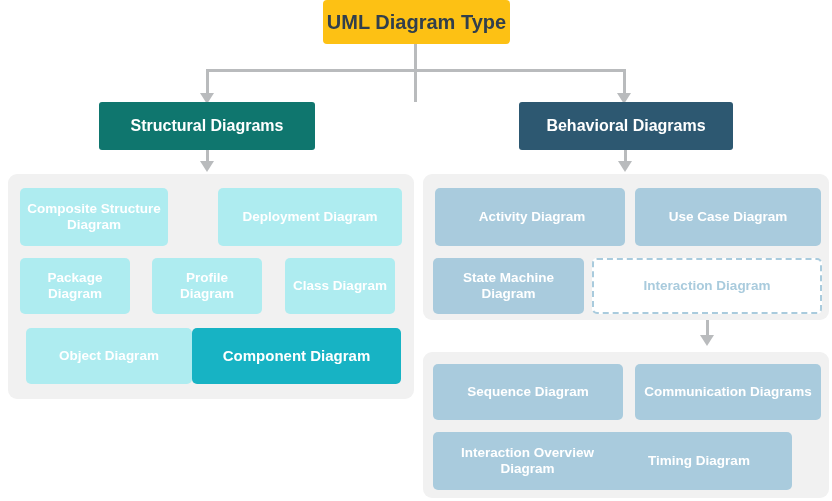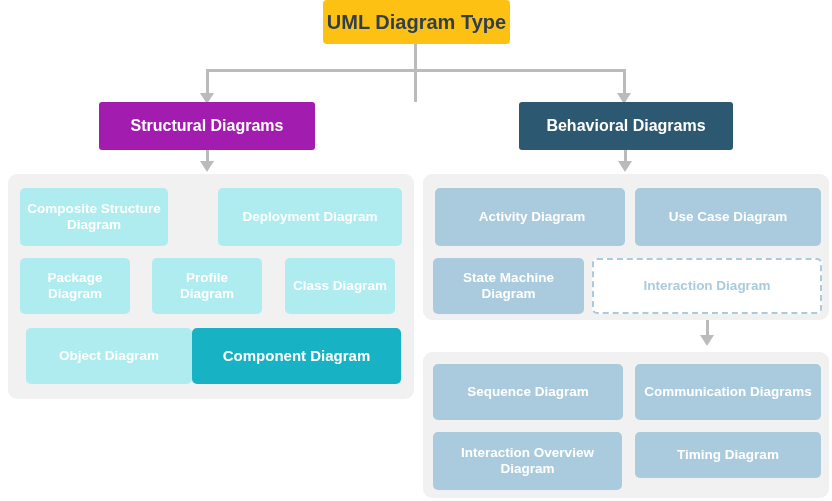--- a/index.html
+++ b/index.html
@@ -45,21 +45,21 @@
     height: 48px;
     color: #ffffff;
     font-size: 16px;
     font-weight: bold;
     border-radius: 3px;
   }
   .header-structural {
     left: 99px;
     top: 102px;
     width: 216px;
-    background: #a21caf;
+    background: #0f766e;
   }
   .header-behavioral {
     left: 519px;
     top: 102px;
     width: 214px;
     background: #2d5871;
   }
 
   
   .panel {
@@ -116,21 +116,21 @@
   
   .n-activity    { left: 435px; top: 188px; width: 190px; height: 58px; padding-left: 10px; }
   .n-usecase     { left: 635px; top: 188px; width: 186px; height: 58px; }
   .n-state       { left: 433px; top: 258px; width: 151px; height: 56px; }
   .n-interaction { left: 592px; top: 258px; width: 230px; height: 56px; }
 
   
   .n-sequence    { left: 433px; top: 364px; width: 190px; height: 56px; }
   .n-communication{ left: 635px; top: 364px; width: 186px; height: 56px; }
   .n-overview    { left: 433px; top: 432px; width: 189px; height: 58px; }
-  .n-timing      { left: 635px; top: 432px; width: 186px; height: 46px; }
+  .n-timing      { left: 606px; top: 432px; width: 186px; height: 58px; }
 
   
   .conn {
     position: absolute;
     background: #b9bbbd;
   }
   
   .c-stem       { left: 414px; top: 44px; width: 3px; height: 58px; }
   
   .c-bar        { left: 206px; top: 69px; width: 420px; height: 3px; }

